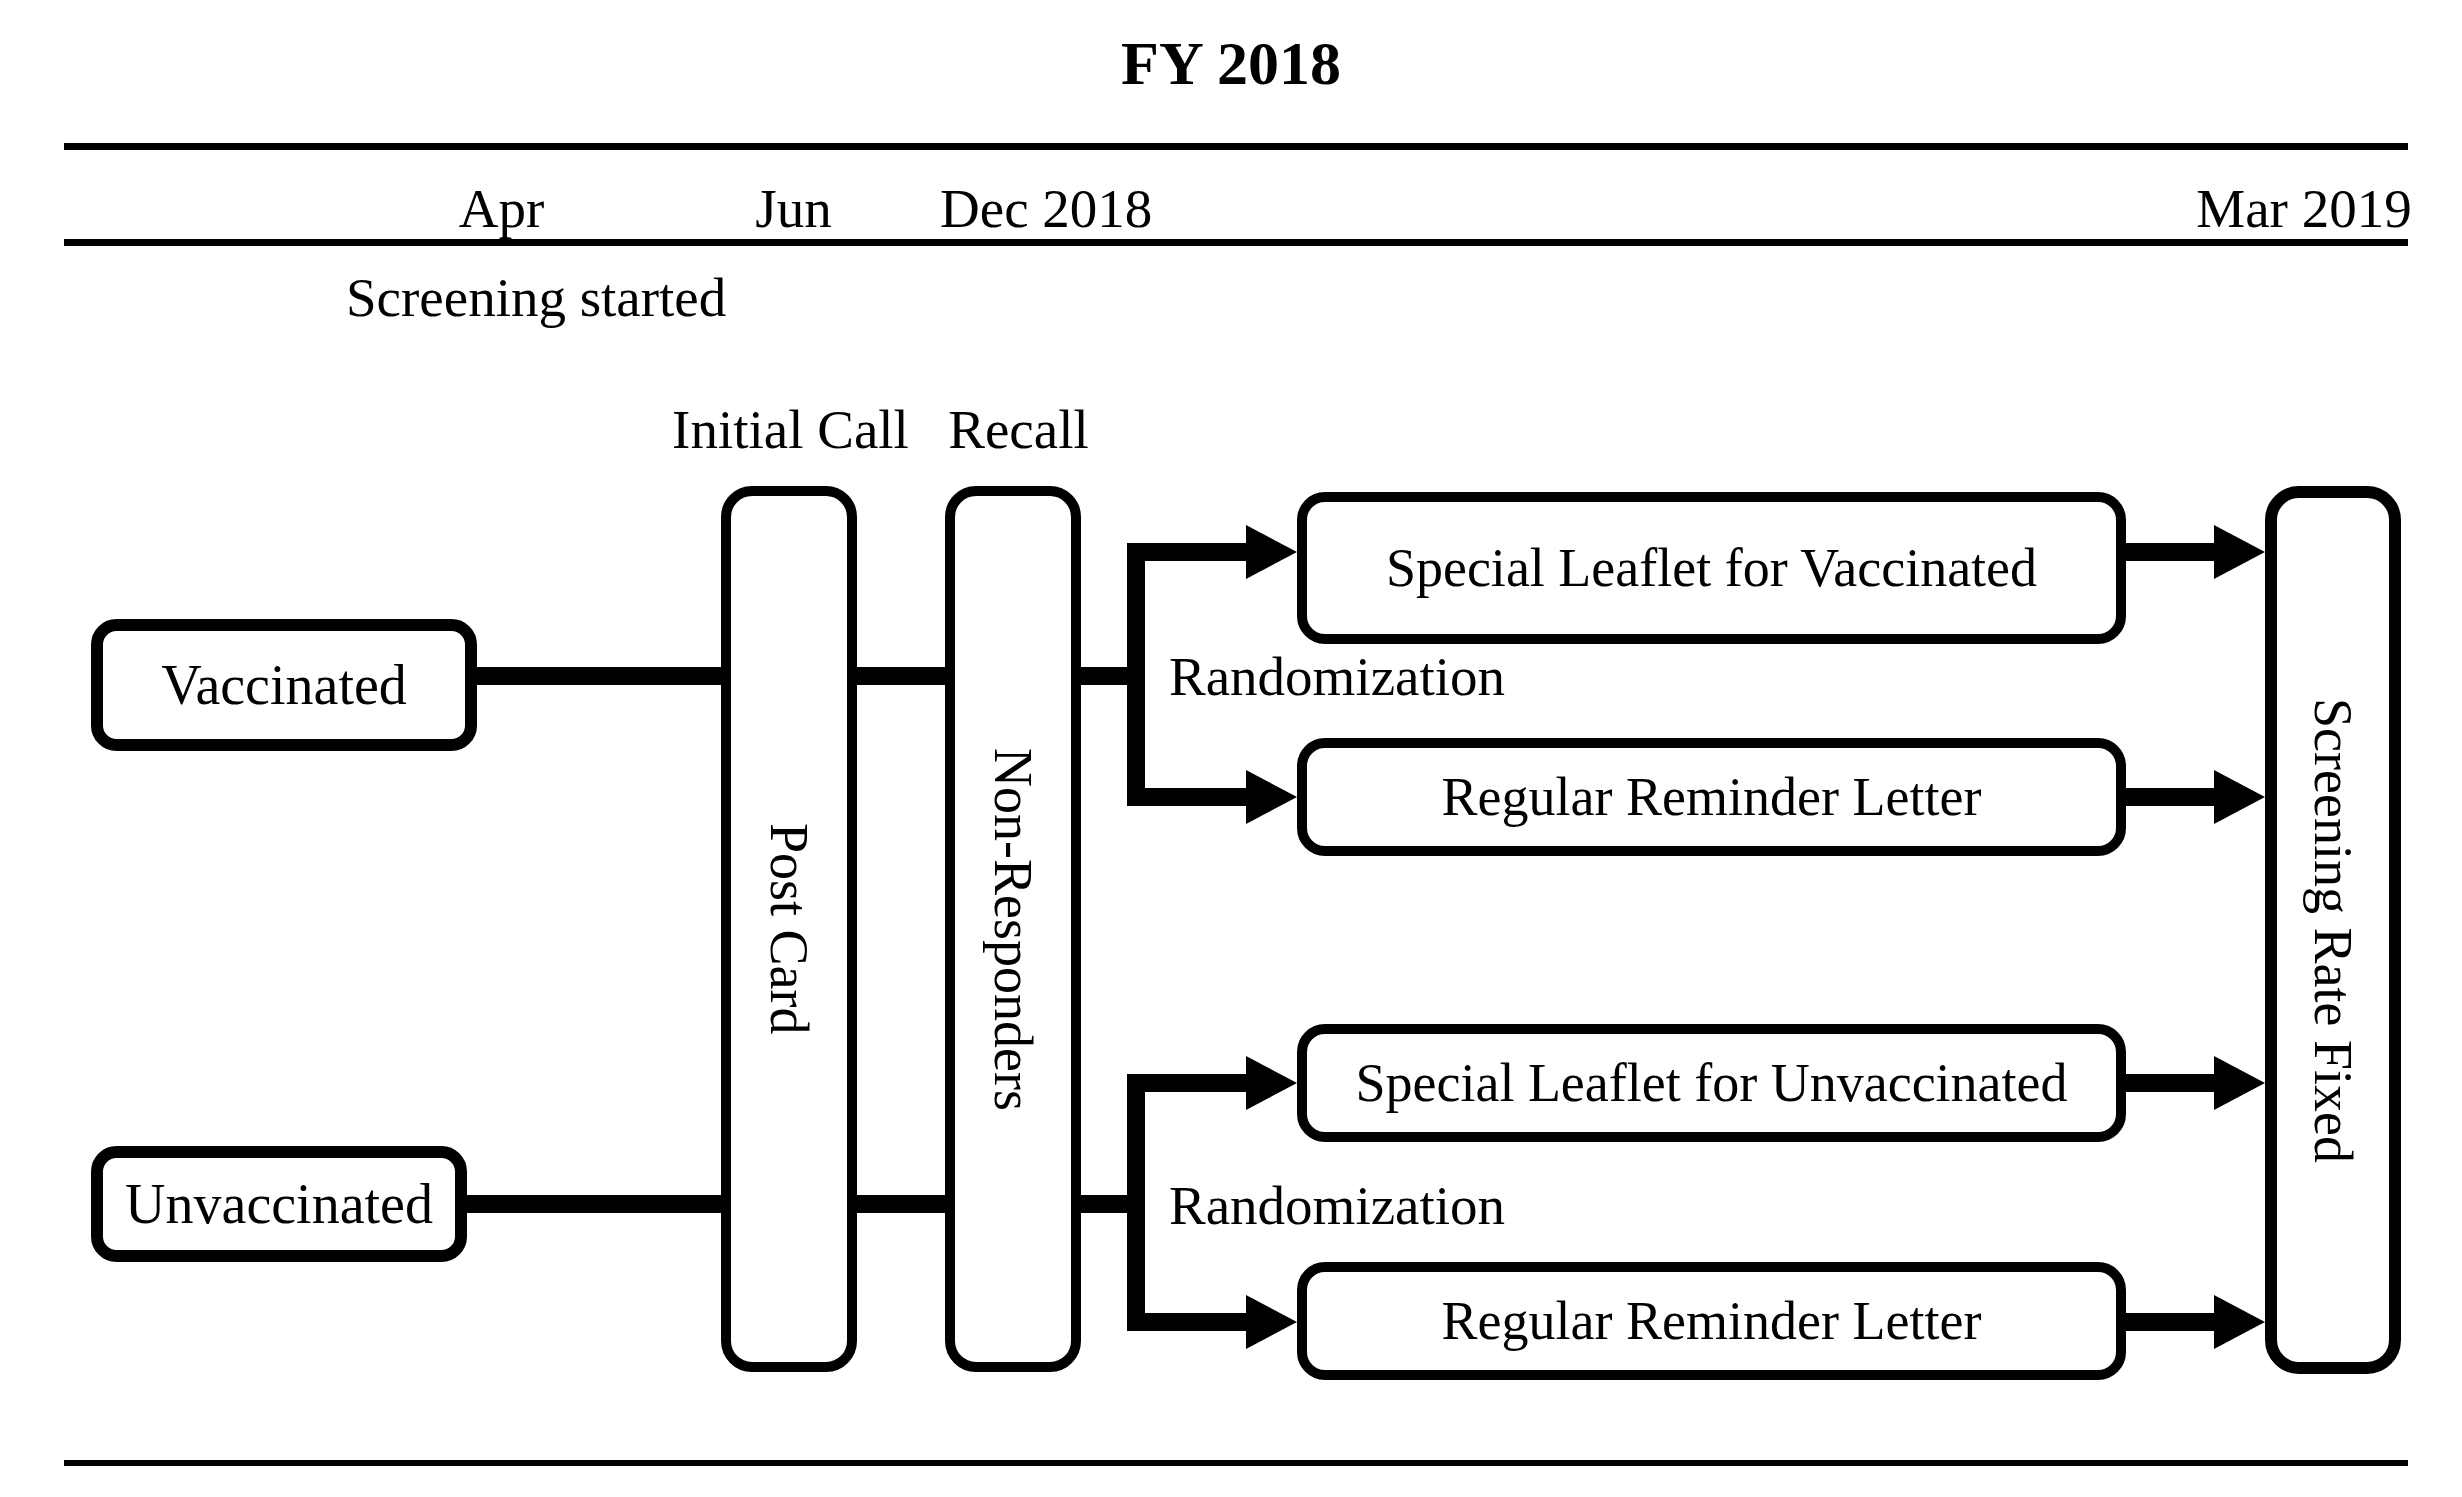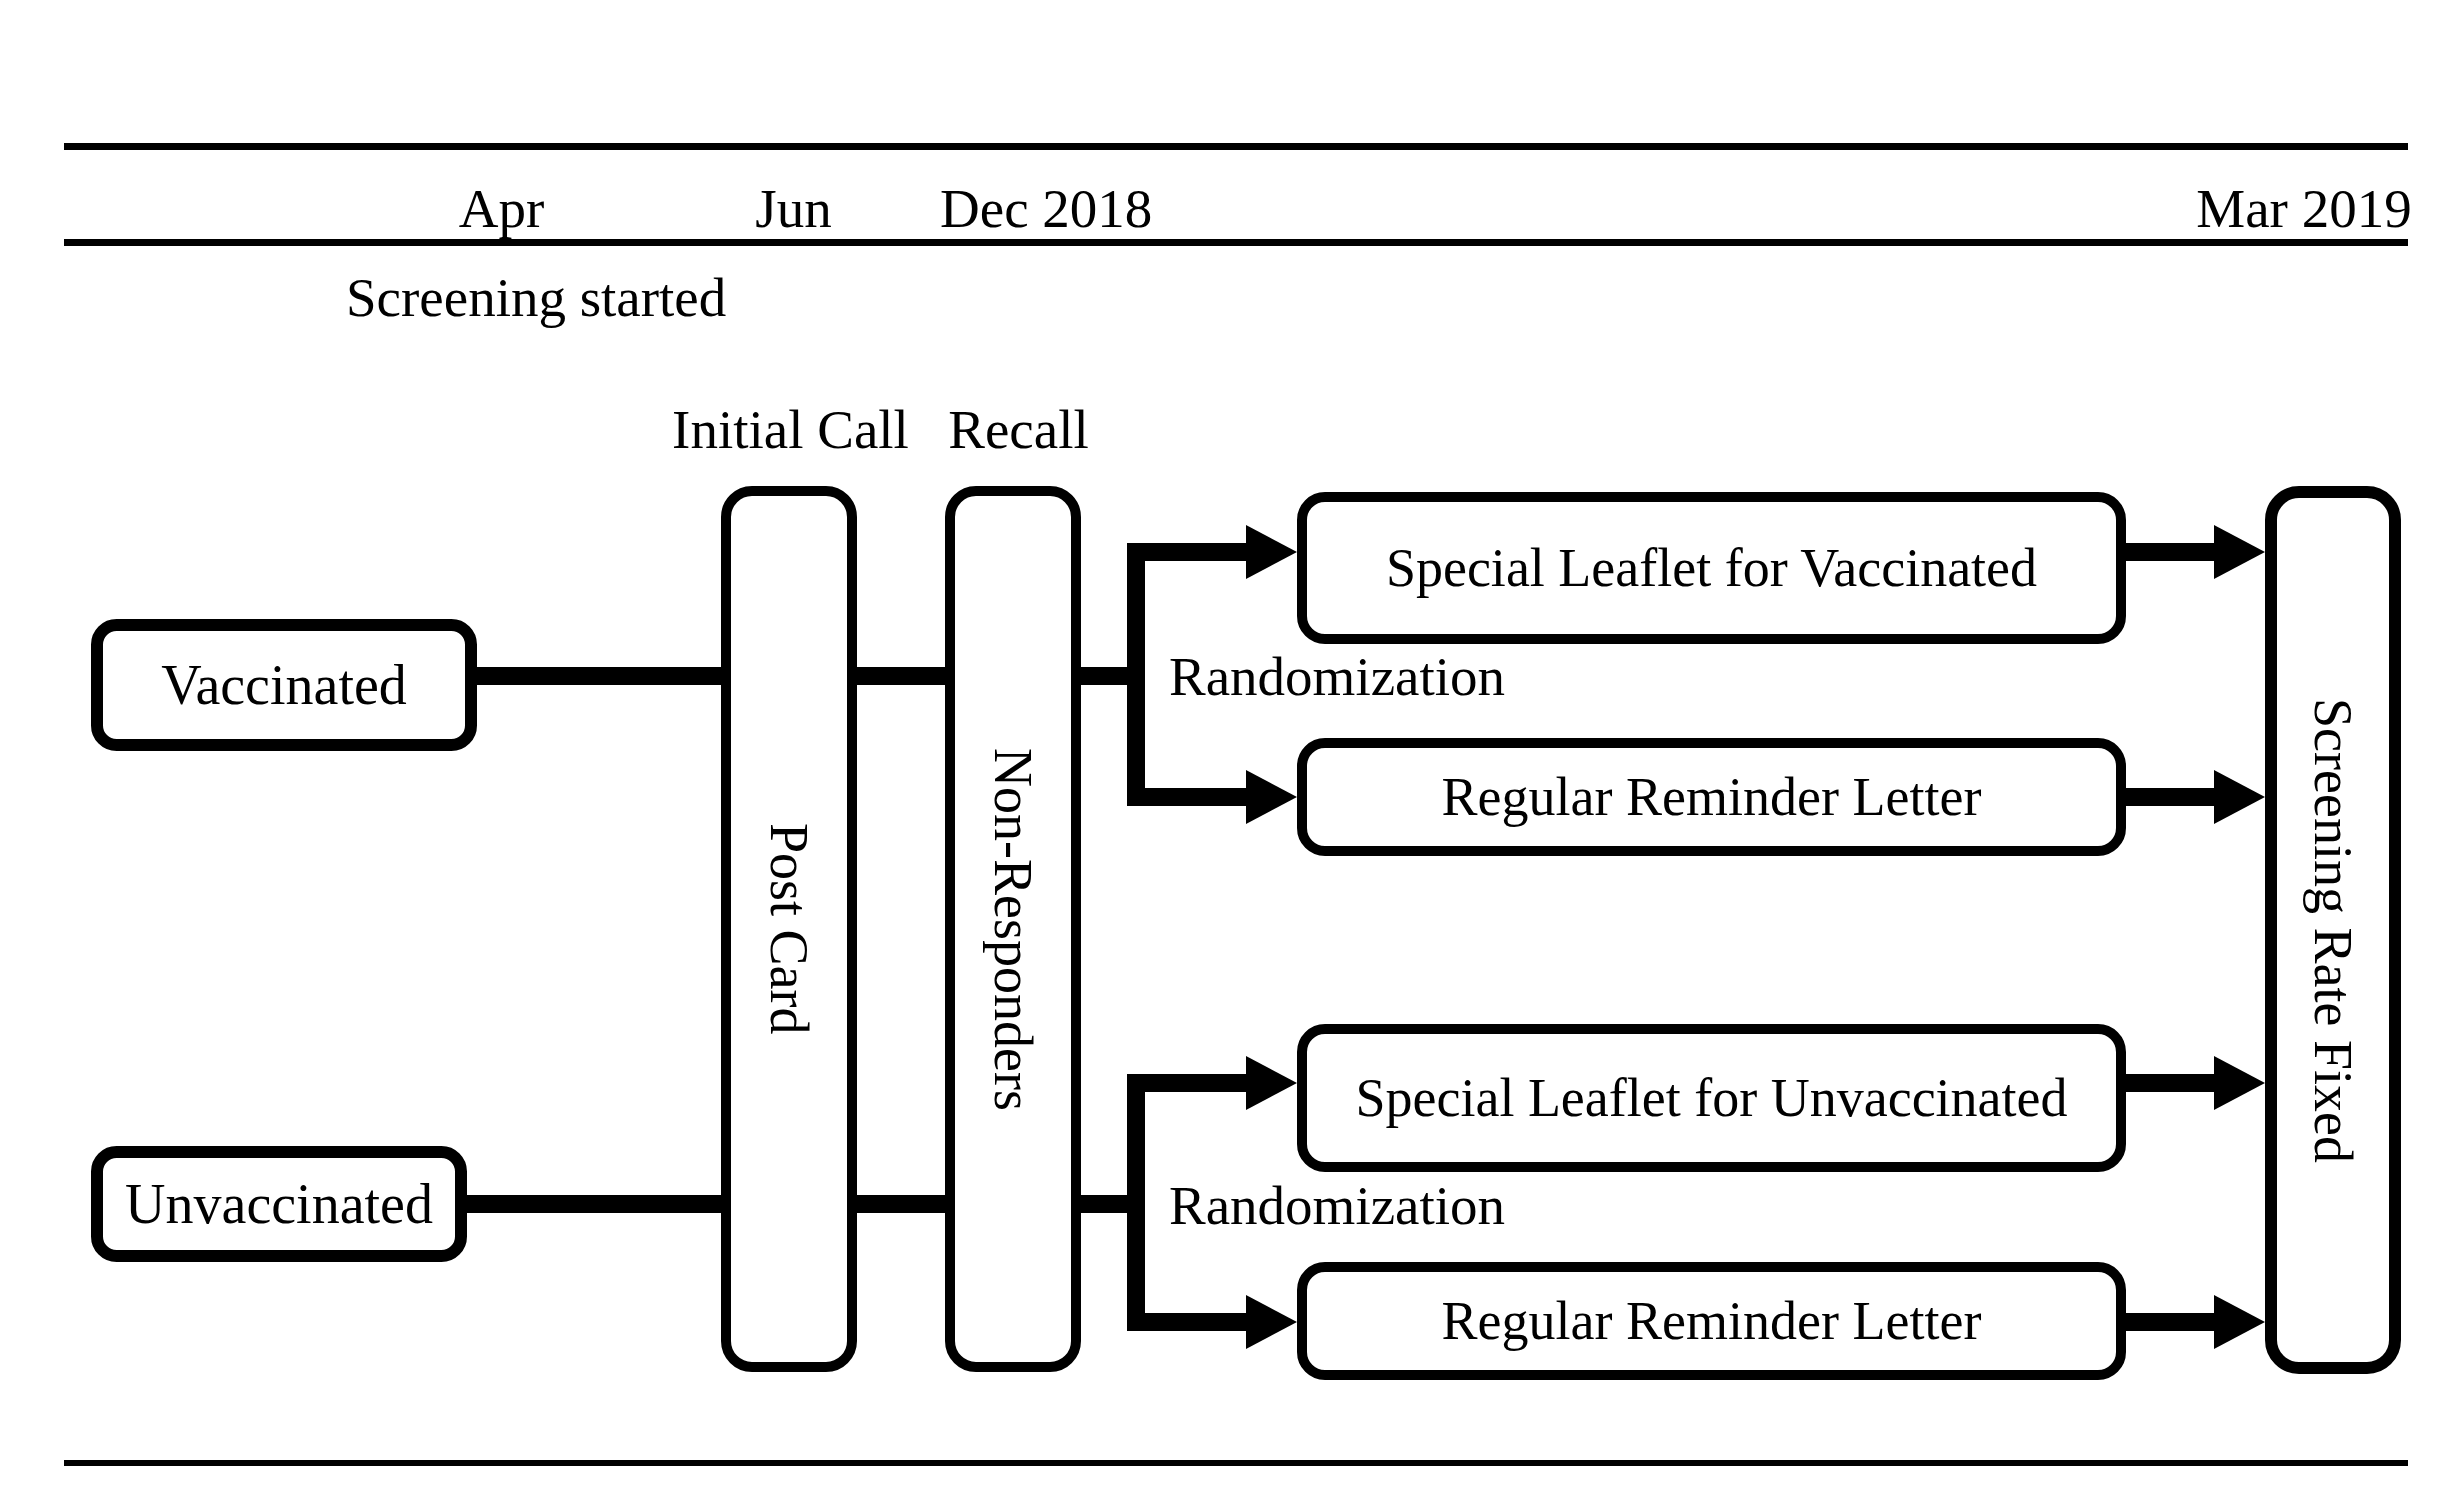--- a/index.html
+++ b/index.html
@@ -20,20 +20,21 @@
   .seg{position:absolute;background:#000;}
   .head{position:absolute;width:0;height:0;
         border-top:27px solid transparent;border-bottom:27px solid transparent;
         border-left:51px solid #000;}
 </style>
 </head>
 <body>
 
 <div class="canvas">
 
+  <div class="title">FY 2018</div>
 
   <div class="rule" style="left:64px;top:143px;width:2344px;height:6.7px;"></div>
   <div class="rule" style="left:64px;top:239px;width:2344px;height:6.7px;"></div>
   <div class="rule" style="left:64px;top:1460px;width:2344px;height:6px;"></div>
 
   <div class="lbl center" style="left:434px;top:179px;width:135px;">Apr</div>
   <div class="lbl center" style="left:726px;top:179px;width:135px;">Jun</div>
   <div class="lbl" style="left:940px;top:179px;">Dec 2018</div>
   <div class="lbl center" style="left:2183px;top:179px;width:242px;">Mar 2019</div>
 
@@ -57,21 +58,21 @@
   <div class="box sinkbox vtext" style="left:2265px;top:486px;width:136px;height:888px;">
     <span>Screening Rate Fixed</span>
   </div>
 
   <div class="box" style="left:1297px;top:492px;width:829px;height:152px;">
     <span>Special Leaflet for Vaccinated</span>
   </div>
   <div class="box" style="left:1297px;top:738px;width:829px;height:118px;">
     <span>Regular Reminder Letter</span>
   </div>
-  <div class="box" style="left:1297px;top:1024px;width:829px;height:148px;">
+  <div class="box" style="left:1297px;top:1024px;width:829px;height:118px;">
     <span>Special Leaflet for Unvaccinated</span>
   </div>
   <div class="box" style="left:1297px;top:1262px;width:829px;height:118px;">
     <span>Regular Reminder Letter</span>
   </div>
 
   <div class="lbl" style="left:1169px;top:647px;">Randomization</div>
   <div class="lbl" style="left:1169px;top:1176px;">Randomization</div>
 
   <div class="seg" style="left:469px;top:667px;width:253px;height:17.5px;"></div>

